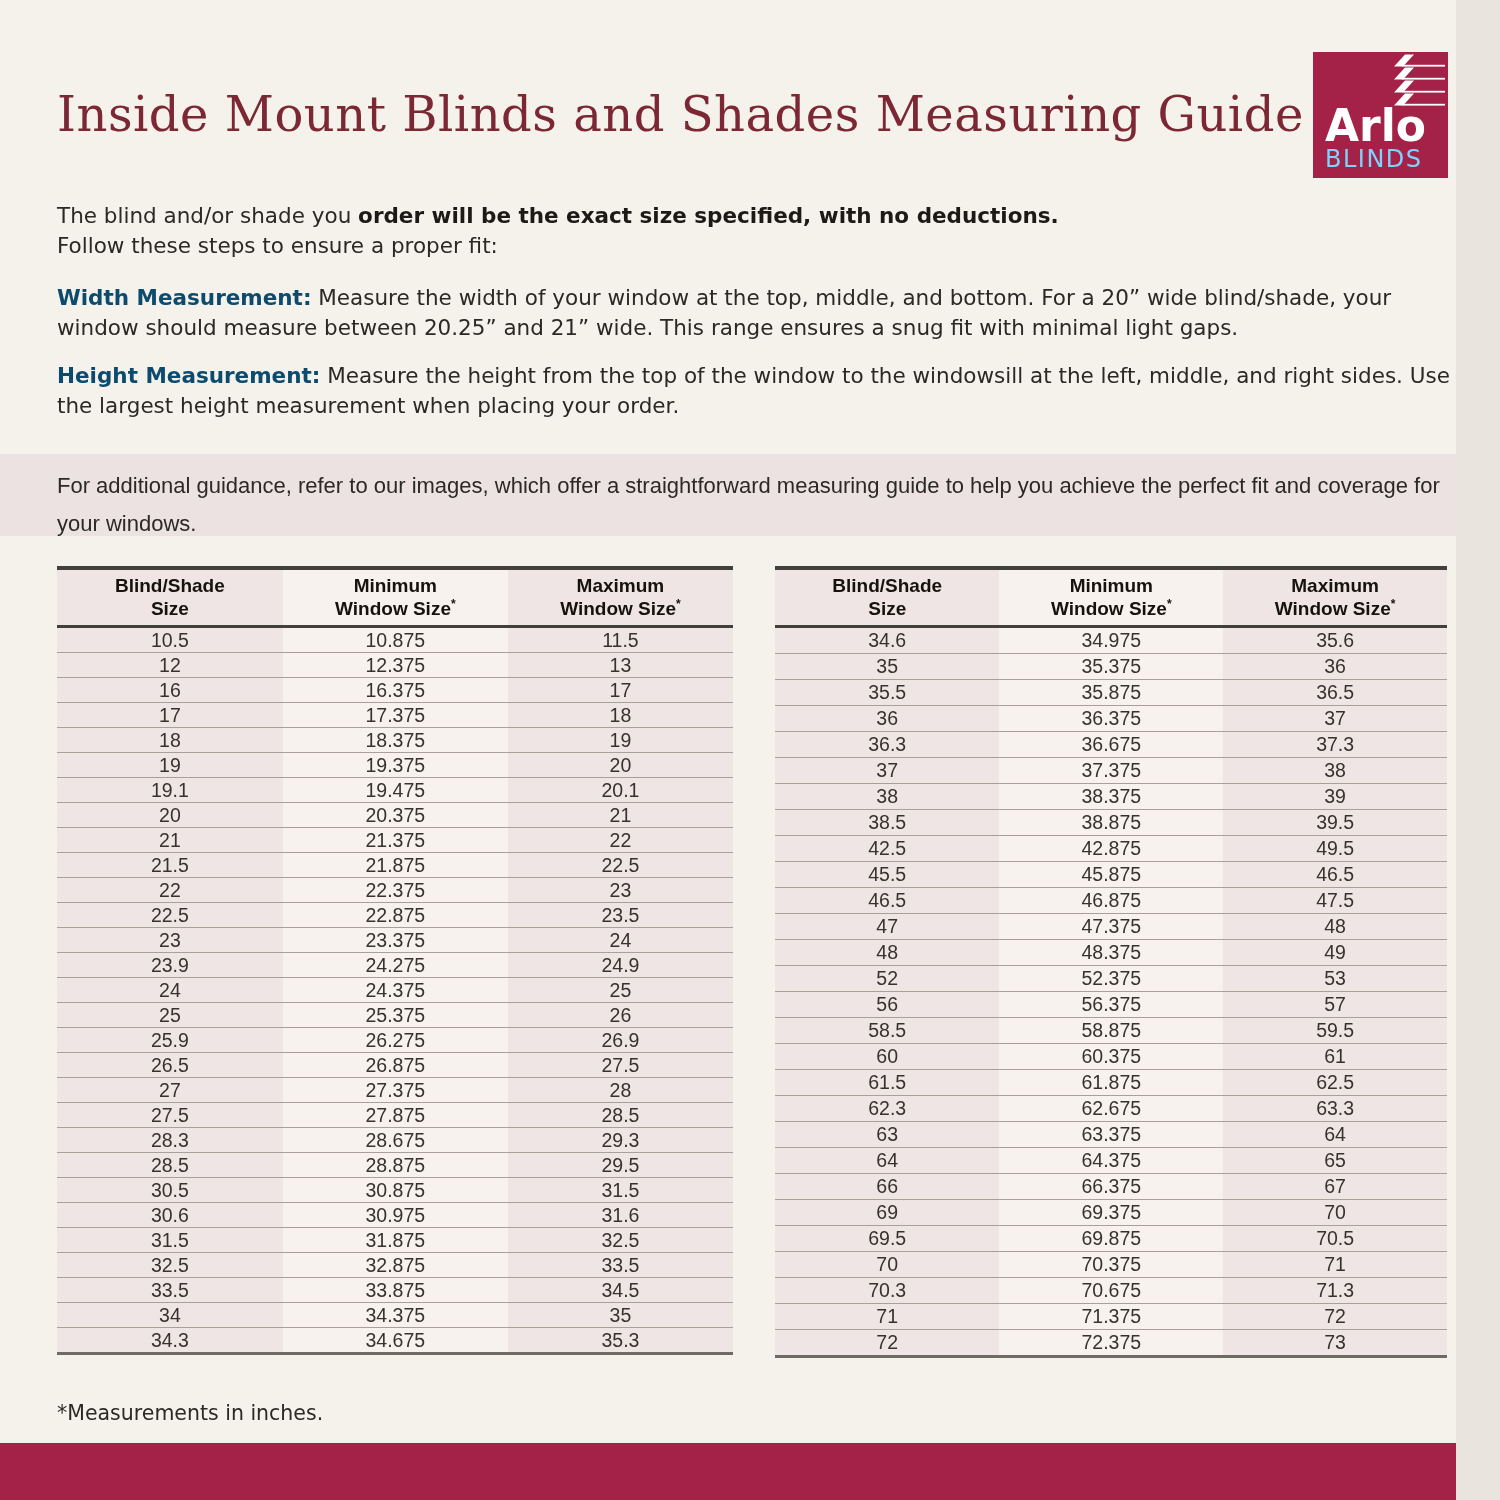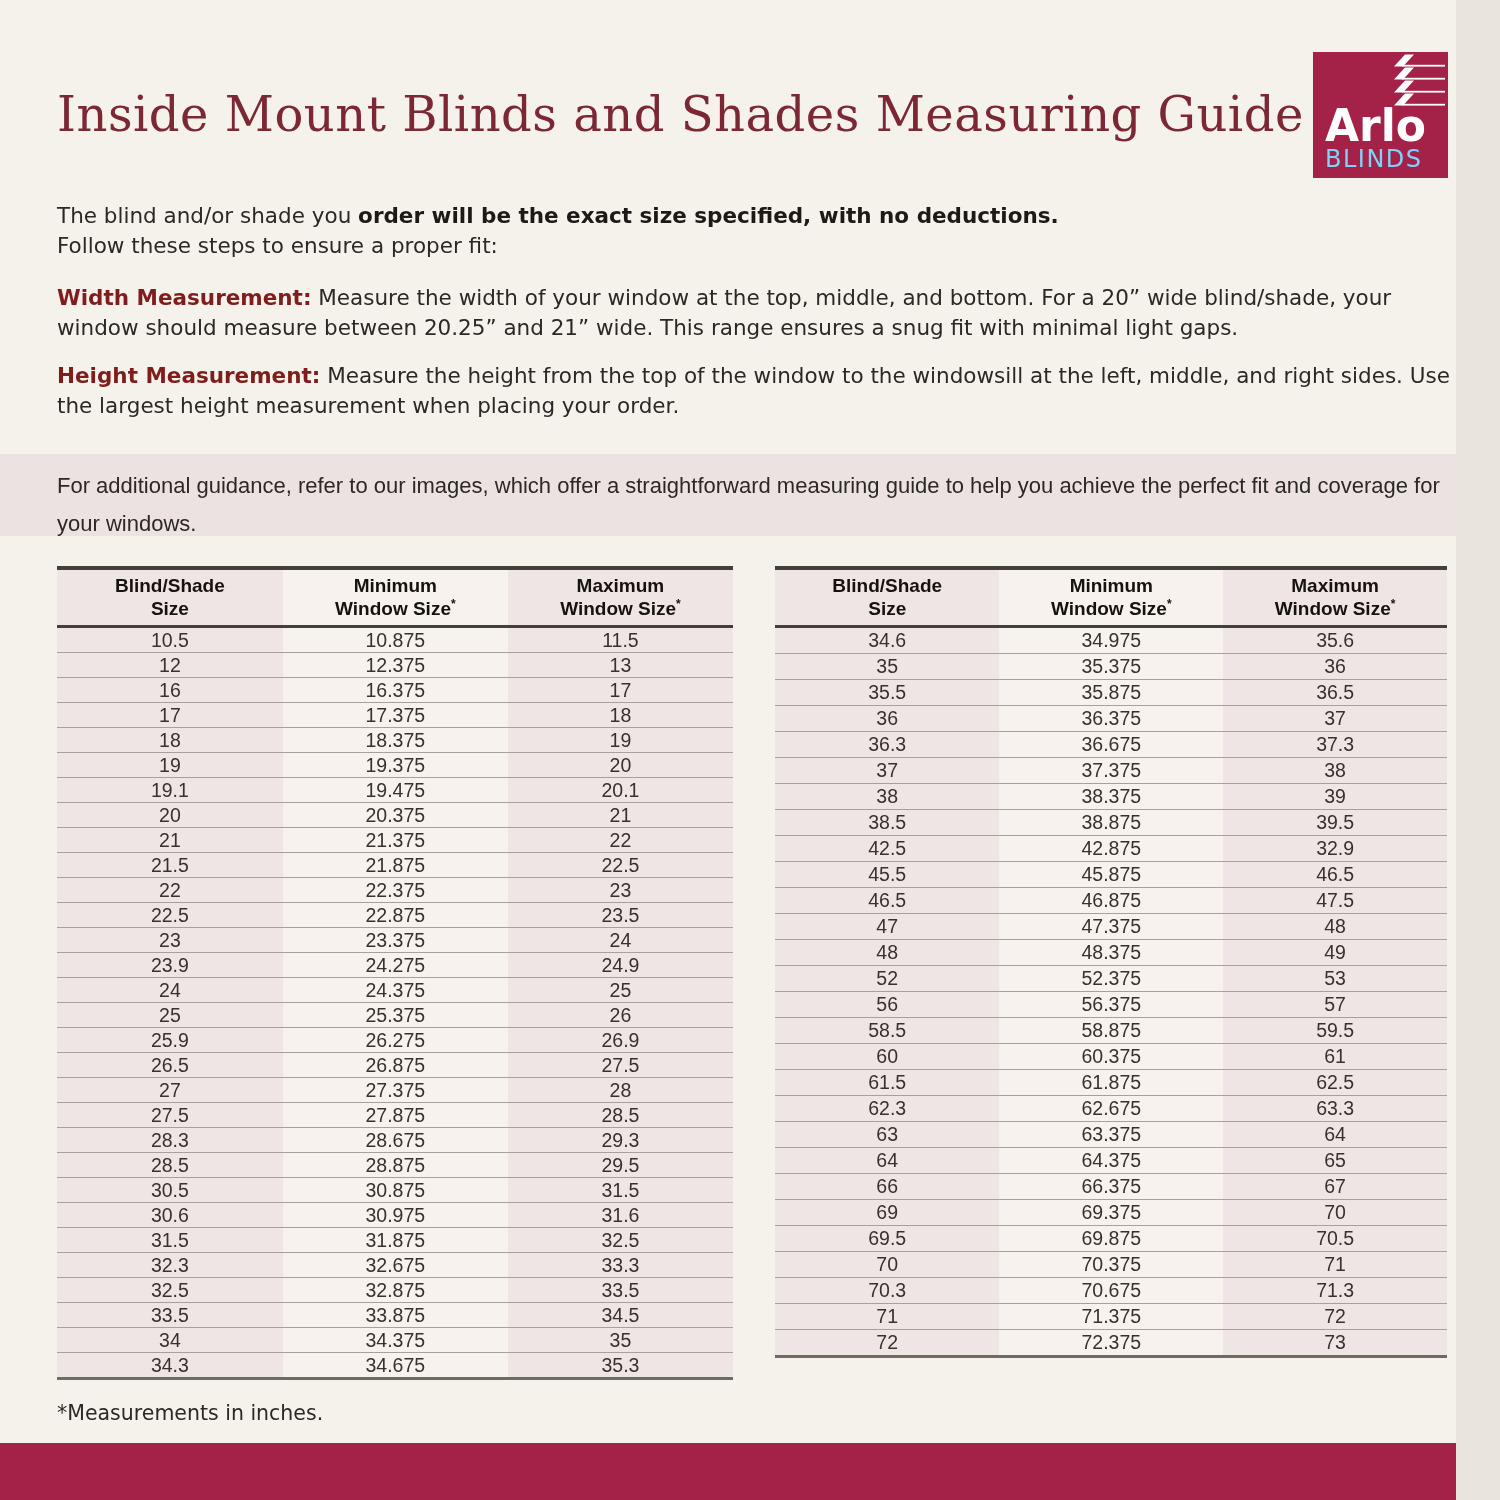--- a/index.html
+++ b/index.html
@@ -32,21 +32,21 @@
   .logo-blinds {
     position:absolute; left:12px; top:93px;
     color:#7dd3fc; font-size:24px; font-weight:400; letter-spacing:1.5px;
   }
   
   .para { position:absolute; left:57px; font-size:21.5px; line-height:30px; color:#2b2825; }
   .intro   { top:201px; width:1412px; }
   .w-para  { top:283px; width:1415px; }
   .h-para  { top:361px; width:1415px; }
   .bold-black   { font-weight:700; color:#1c1916; }
-  .maroon-label { font-weight:700; color:#7f1d1d; }
+  .maroon-label { font-weight:700; color:#0c4a6e; }
   
   .band {
     position:absolute; left:0; top:454px; width:1500px; height:82px;
     background:#EDE2E2;
   }
   .band-text {
     position:absolute; left:57px; top:13px; width:1390px;
     font-family:"Liberation Sans", sans-serif;
     font-size:22px; line-height:38px; color:#2b2825;
   }
@@ -260,25 +260,20 @@
           <td class="c0">30.6</td>
           <td class="c1">30.975</td>
           <td class="c2">31.6</td>
         </tr>
         <tr>
           <td class="c0">31.5</td>
           <td class="c1">31.875</td>
           <td class="c2">32.5</td>
         </tr>
         <tr>
-          <td class="c0">32.3</td>
-          <td class="c1">32.675</td>
-          <td class="c2">33.3</td>
-        </tr>
-        <tr>
           <td class="c0">32.5</td>
           <td class="c1">32.875</td>
           <td class="c2">33.5</td>
         </tr>
         <tr>
           <td class="c0">33.5</td>
           <td class="c1">33.875</td>
           <td class="c2">34.5</td>
         </tr>
         <tr>
@@ -344,21 +339,21 @@
           <td class="c2">39</td>
         </tr>
         <tr>
           <td class="c0">38.5</td>
           <td class="c1">38.875</td>
           <td class="c2">39.5</td>
         </tr>
         <tr>
           <td class="c0">42.5</td>
           <td class="c1">42.875</td>
-          <td class="c2">32.9</td>
+          <td class="c2">49.5</td>
         </tr>
         <tr>
           <td class="c0">45.5</td>
           <td class="c1">45.875</td>
           <td class="c2">46.5</td>
         </tr>
         <tr>
           <td class="c0">46.5</td>
           <td class="c1">46.875</td>
           <td class="c2">47.5</td>

